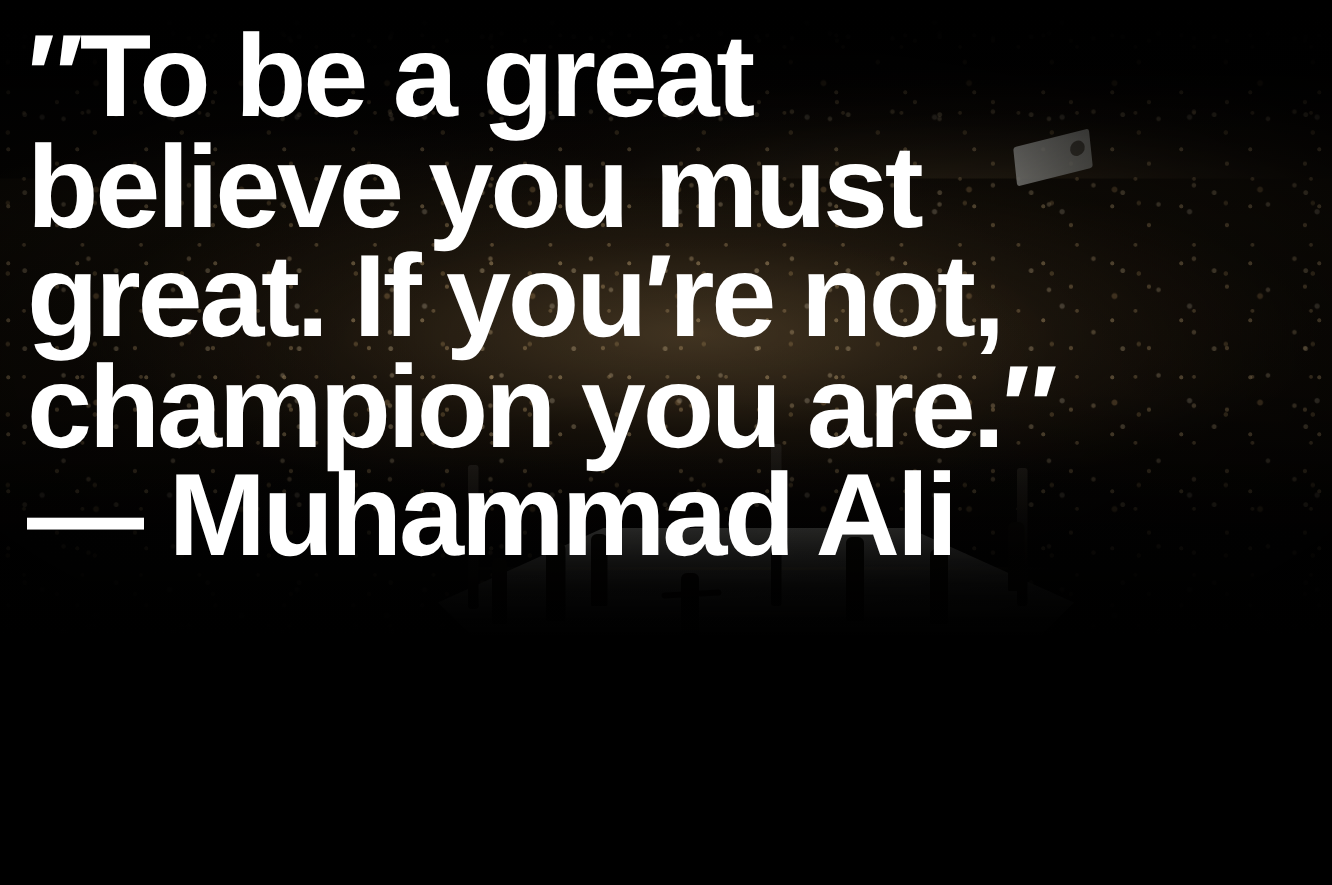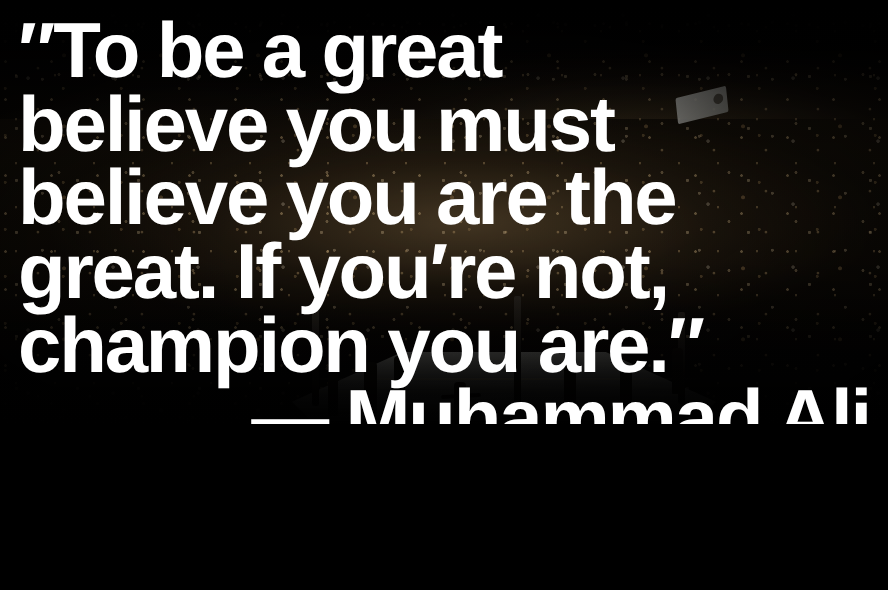--- a/index.html
+++ b/index.html
@@ -139,21 +139,21 @@
     font-weight:bold;
     font-size:78px;
     line-height:0.945;
     letter-spacing:-2.2px;
     word-spacing:-1px;
     font-stretch:semi-condensed;
     text-rendering:geometricPrecision;
   }
   .qline{display:block;white-space:nowrap;}
   .qline.attrib{
-    text-align:right;
+    text-align:left;
     padding-right:2px;
     margin-top:-2px;
   }
 </style>
 </head>
 <body>
 
 <div id="stage">
 
   <div class="photo">
@@ -183,19 +183,18 @@
       <div class="fig f5"></div>
     </div>
 
     <div class="crowd-mask"></div>
     <div class="grade"></div>
   </div>
 
   <div class="quote">
     <span class="qline">″To be a great</span>
     <span class="qline">believe you must</span>
-    <span class="qline">believe you are the</span>
     <span class="qline">great. If you′re not,</span>
     <span class="qline">champion you are.″</span>
     <span class="qline attrib">— Muhammad Ali</span>
   </div>
 
 </div>
 
 </body></html>

